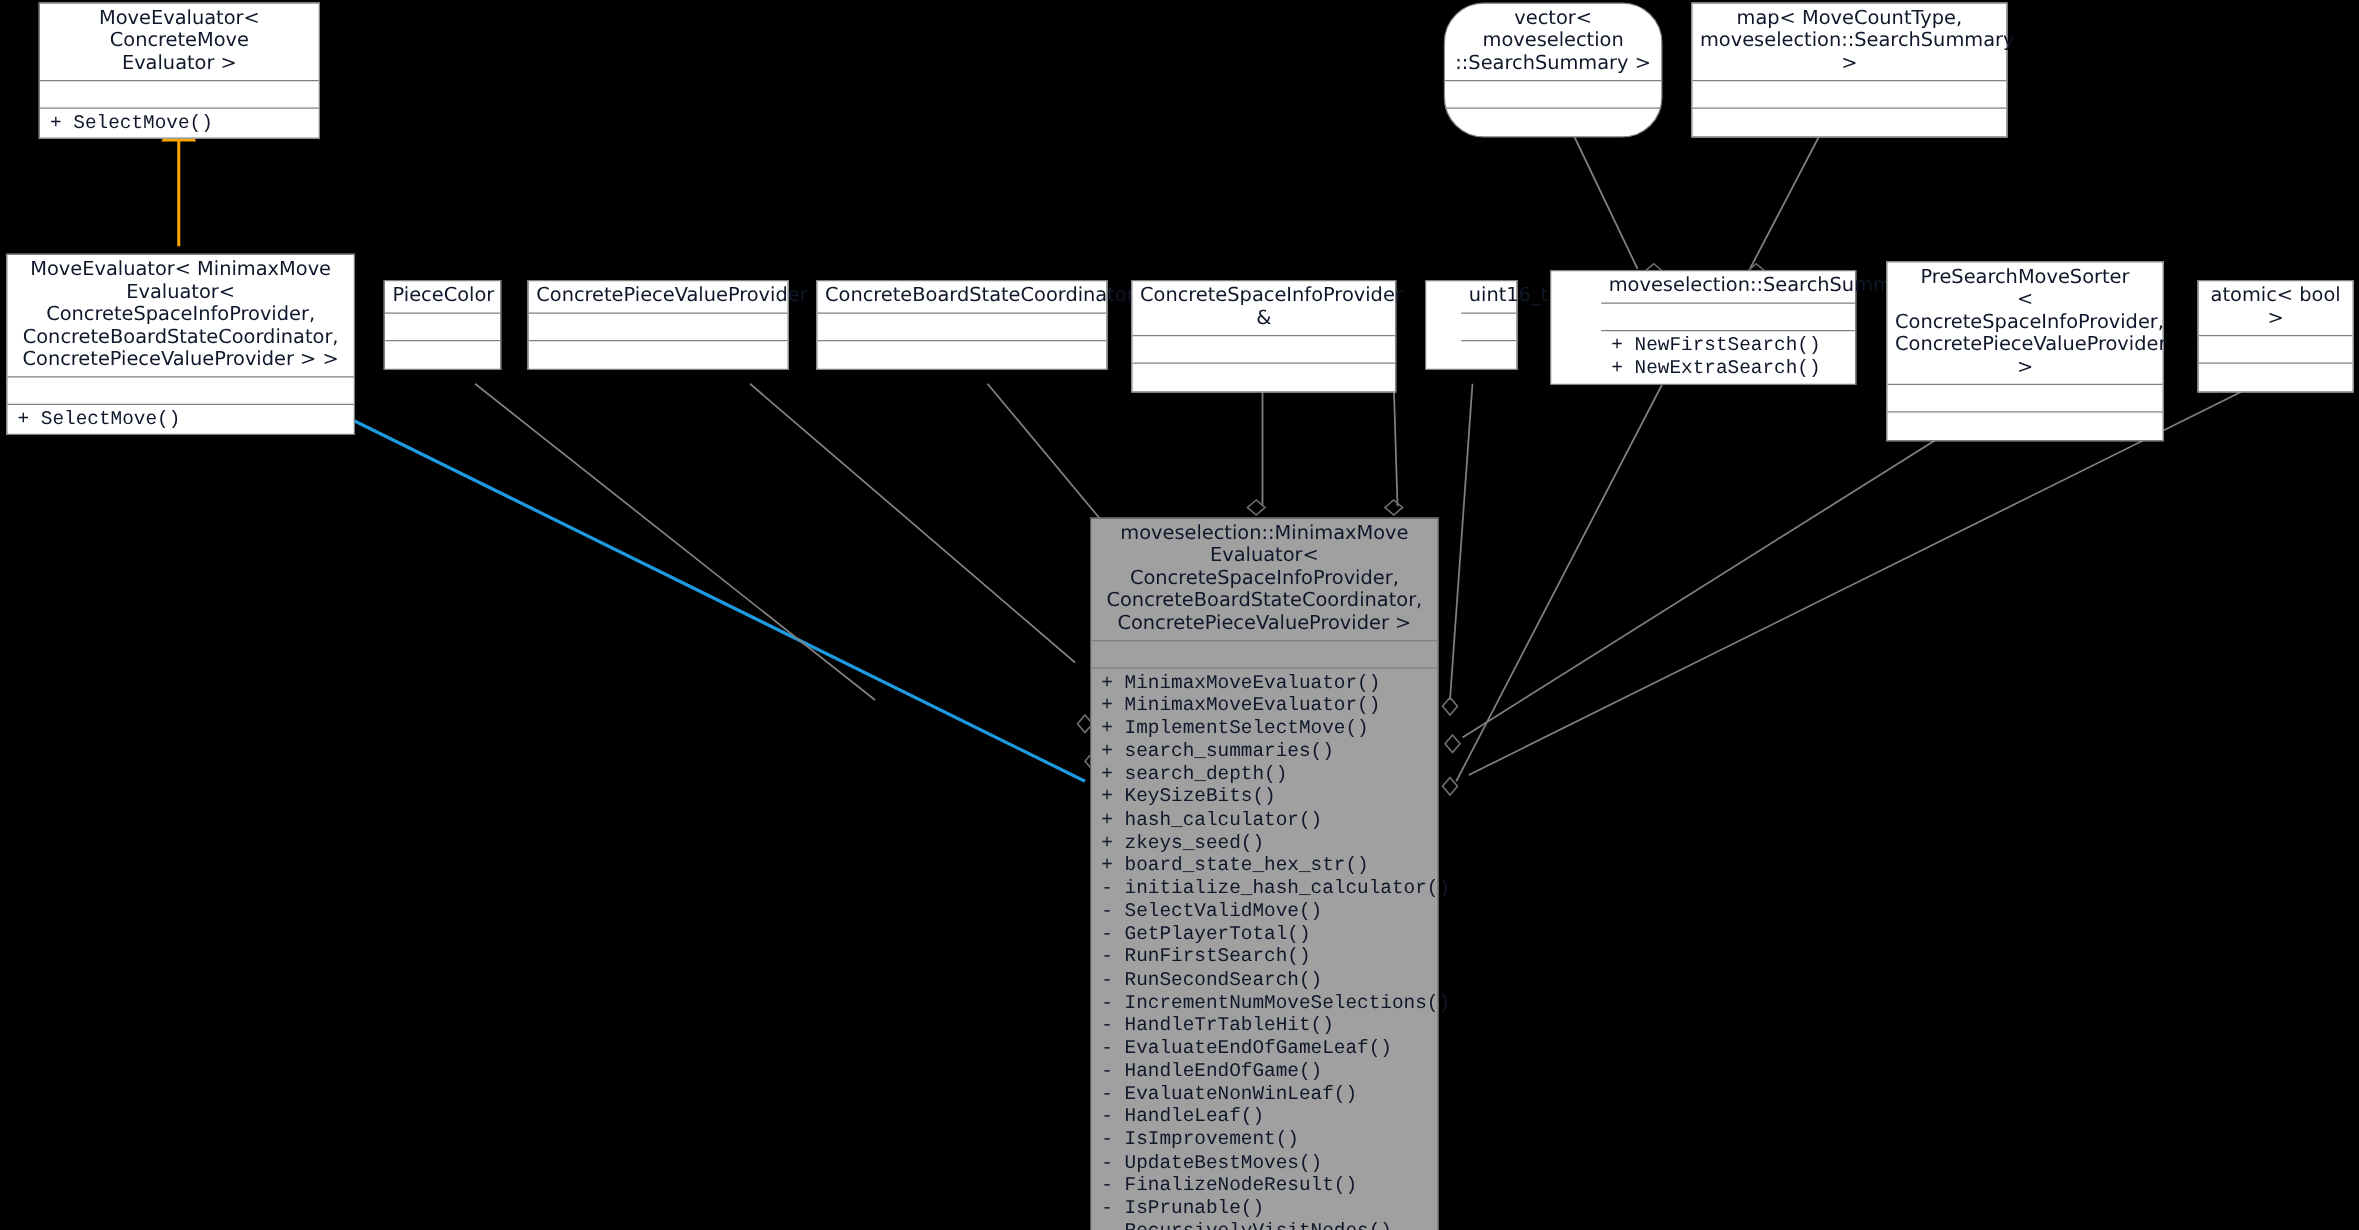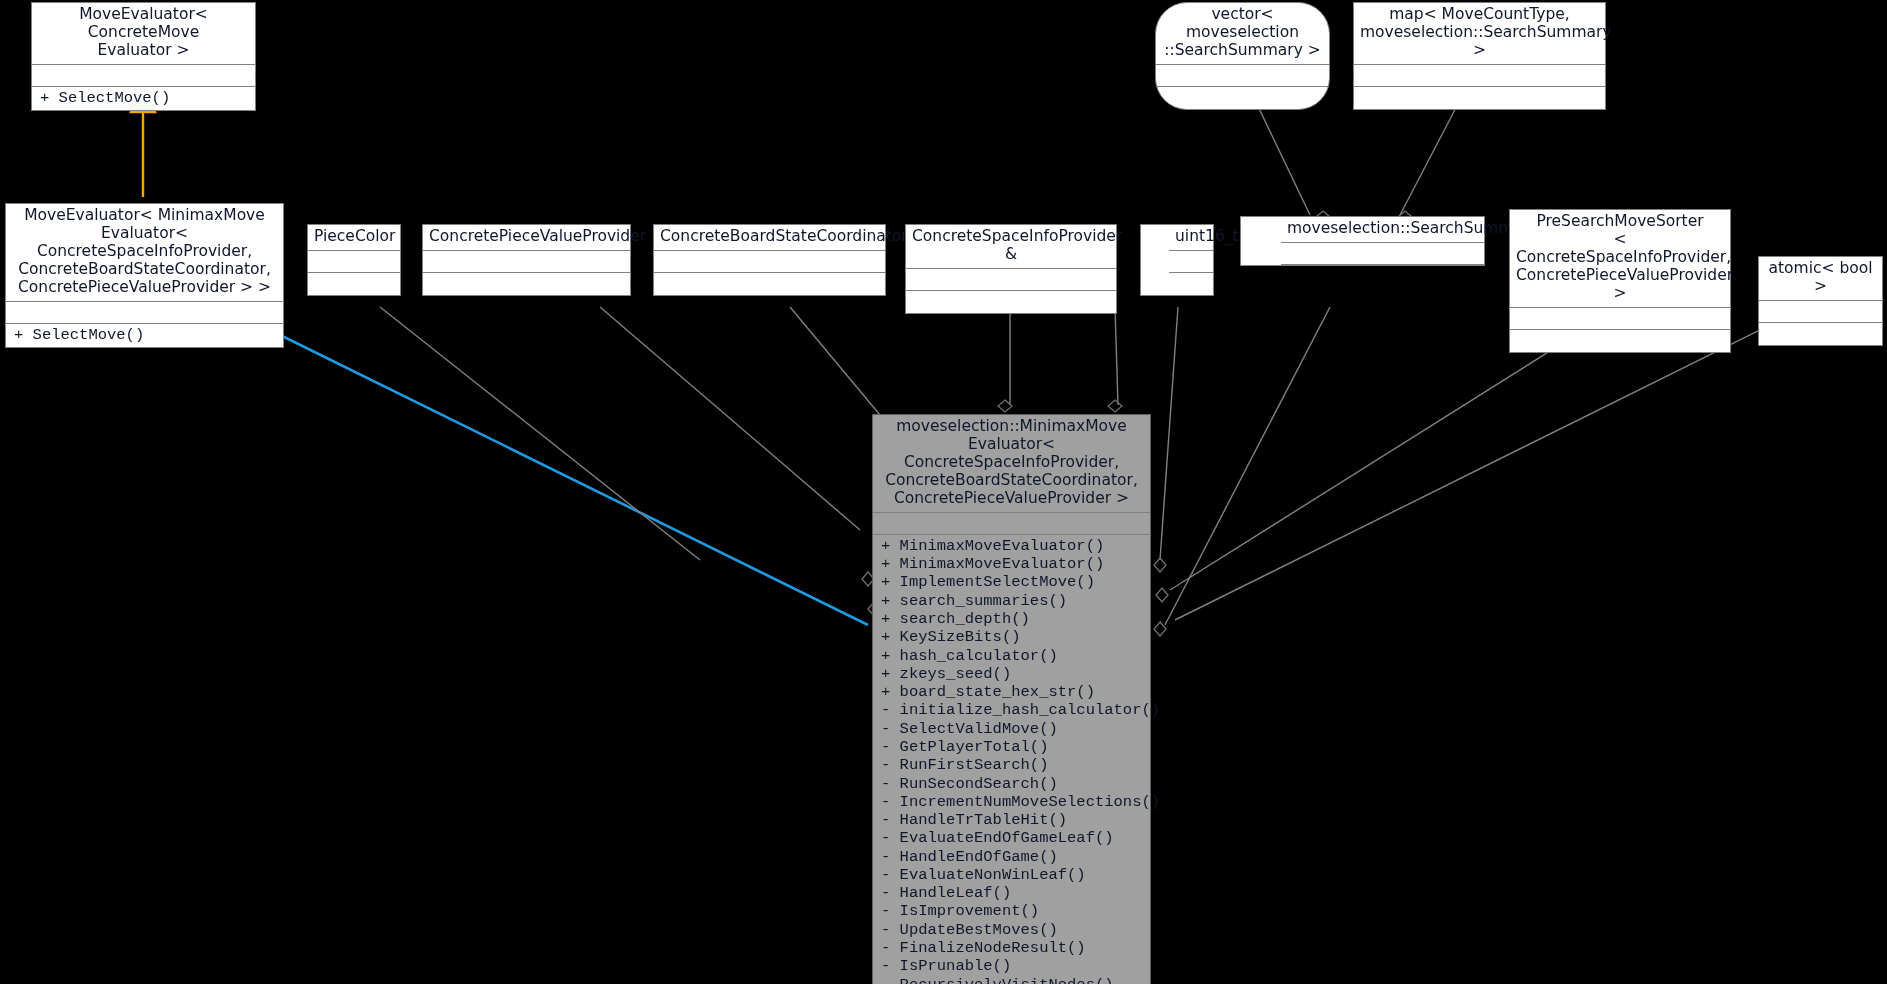--- a/index.html
+++ b/index.html
@@ -175,31 +175,35 @@
 
   <div class="node" style="left:1140px; top:224px; width:74px;padding-left:28px;">
     <div class="title">uint16_t</div>
     <div class="attrs"></div>
     <div class="methods"></div>
   </div>
 
   <div class="node" style="left:1240px; top:216px; width:245px;padding-left:40px;">
     <div class="title">moveselection::SearchSummaries</div>
     <div class="attrs"></div>
+    <div class="methods">
+      <div class="m">+ NewFirstSearch()</div>
+      <div class="m">+ NewExtraSearch()</div>
+    </div>
   </div>
 
   <div class="node" style="left:1509px; top:209px; width:222px;">
     <div class="title">PreSearchMoveSorter
 &lt; ConcreteSpaceInfoProvider,
  ConcretePieceValueProvider &gt;</div>
     <div class="attrs"></div>
     <div class="methods"></div>
   </div>
 
-  <div class="node" style="left:1758px; top:224px; width:125px;margin-top:32px;">
+  <div class="node" style="left:1758px; top:224px; width:125px;">
     <div class="title">atomic&lt; bool &gt;</div>
     <div class="attrs"></div>
     <div class="methods"></div>
   </div>
 
   <div class="node highlight" style="left:872px; top:414px; width:279px;">
     <div class="title">moveselection::MinimaxMove
 Evaluator&lt; ConcreteSpaceInfoProvider,
 ConcreteBoardStateCoordinator,
 ConcretePieceValueProvider &gt;</div>

